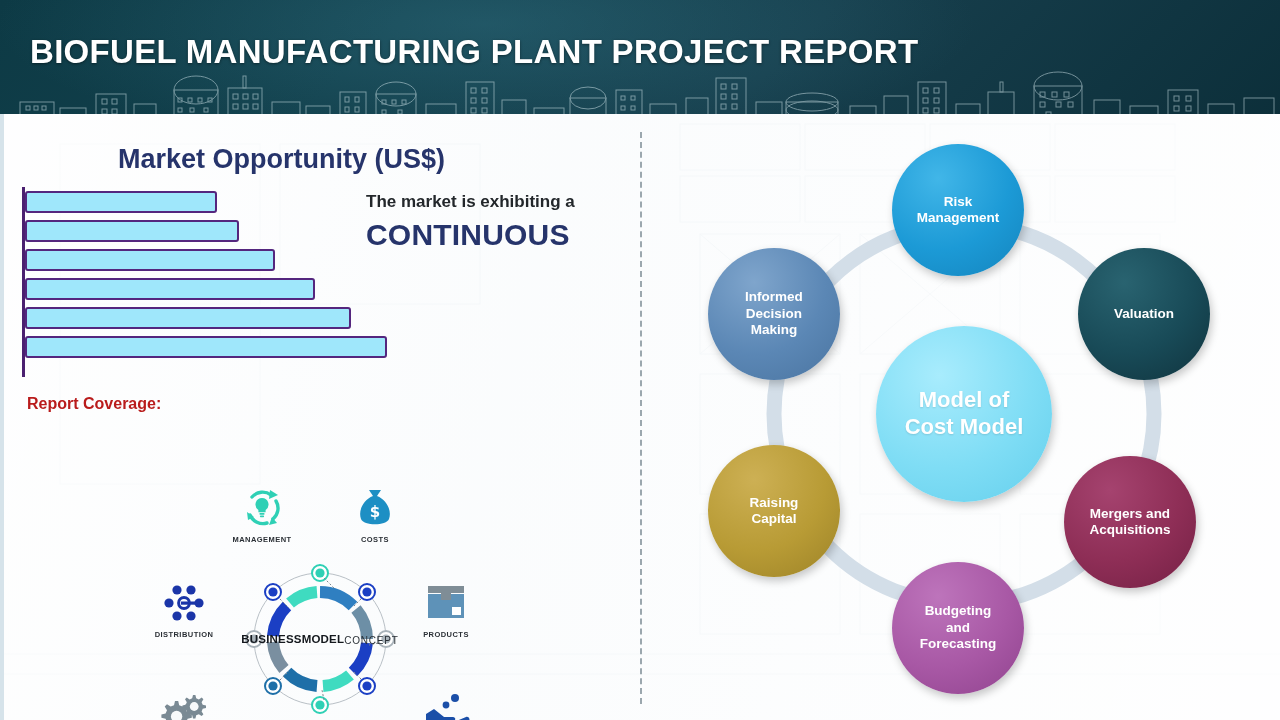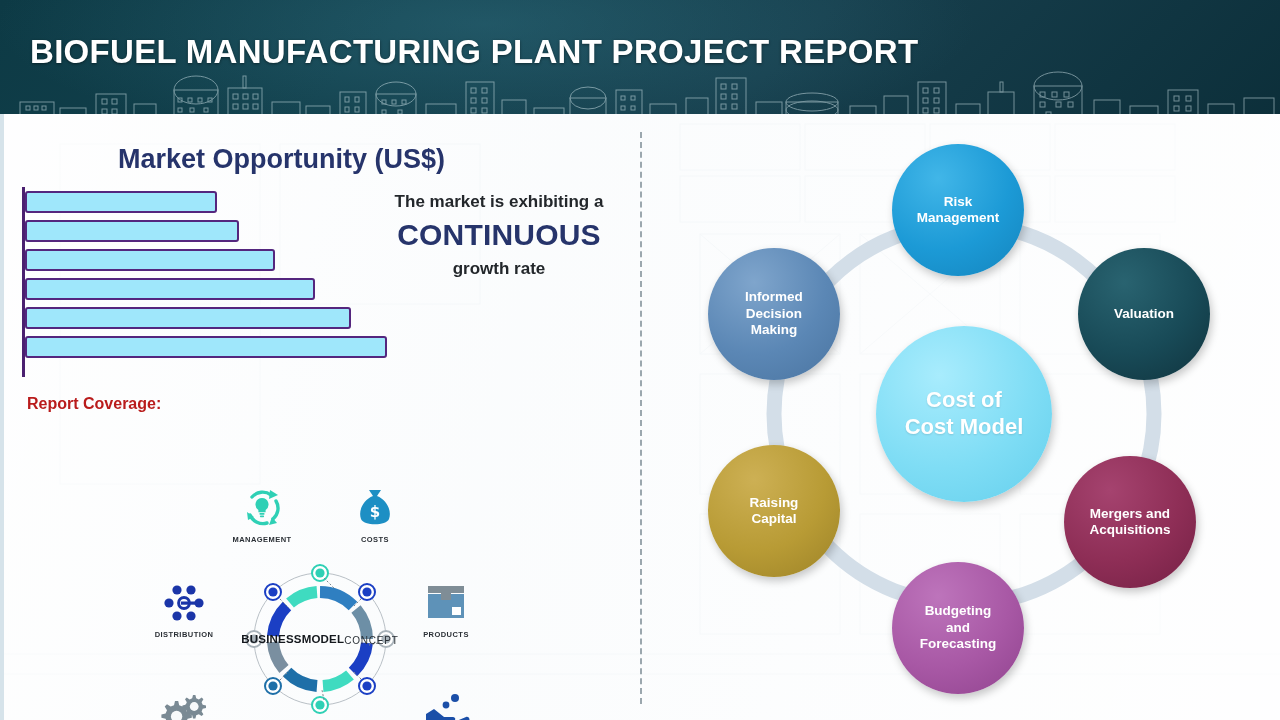--- a/index.html
+++ b/index.html
@@ -97,21 +97,20 @@
     background: #9fe7fb;
     border: 2.5px solid #54267e;
     border-radius: 3px;
   }
 
   #growth-text {
     position: absolute;
     left: 366px; top: 76px;
     width: 266px;
     z-index: 5;
-    text-align: center;
   }
   .gt-line1 { font-size: 17px; font-weight: bold; color: #23272b; line-height: 24px; white-space: nowrap; }
   .gt-line2 { font-size: 30px; font-weight: bold; color: #26346b; line-height: 42px; letter-spacing: .2px; }
   .gt-line3 { font-size: 17px; font-weight: bold; color: #23272b; line-height: 26px; }
 
   #coverage-label {
     position: absolute;
     left: 27px; top: 281px;
     font-size: 16px;
     font-weight: bold;
@@ -358,21 +357,20 @@
     <div class="bar" style="top: 33px; width: 214px;"></div>
     <div class="bar" style="top: 62px; width: 250px;"></div>
     <div class="bar" style="top: 91px; width: 290px;"></div>
     <div class="bar" style="top:120px;width:326px;"></div>
     <div class="bar" style="top:149px;width:362px;"></div>
   </div>
 
   <div id="growth-text">
     <div class="gt-line1">The market is exhibiting a</div>
     <div class="gt-line2">CONTINUOUS</div>
-    <div class="gt-line3">growth rate</div>
   </div>
 
   <div id="coverage-label">Report Coverage:</div>
 
   <div id="coverage-cluster">
 
     <svg id="bm-ring" viewBox="0 0 150 150">
       <circle cx="75" cy="75" r="66" fill="none" stroke="#b9c0c6" stroke-width="1"></circle>
       <g fill="none" stroke-width="12" stroke-linecap="butt">
         <path d="M75 28 A47 47 0 0 1 108 42" stroke="#2f7fc1"></path>
@@ -520,19 +518,19 @@
     </div>
     <div class="node node-sm" id="node-raising">
       <span>Raising<br>Capital</span>
     </div>
     <div class="node node-sm" id="node-informed">
       <span>Informed<br>Decision<br>Making</span>
     </div>
 
     <div class="node" id="node-center">
       <span>
-        <span>Cost of</span><br>
+        <span>Model of</span><br>
         <span>Cost Model</span>
       </span>
     </div>
   </div>
 
 </div>
 
 </body></html>

